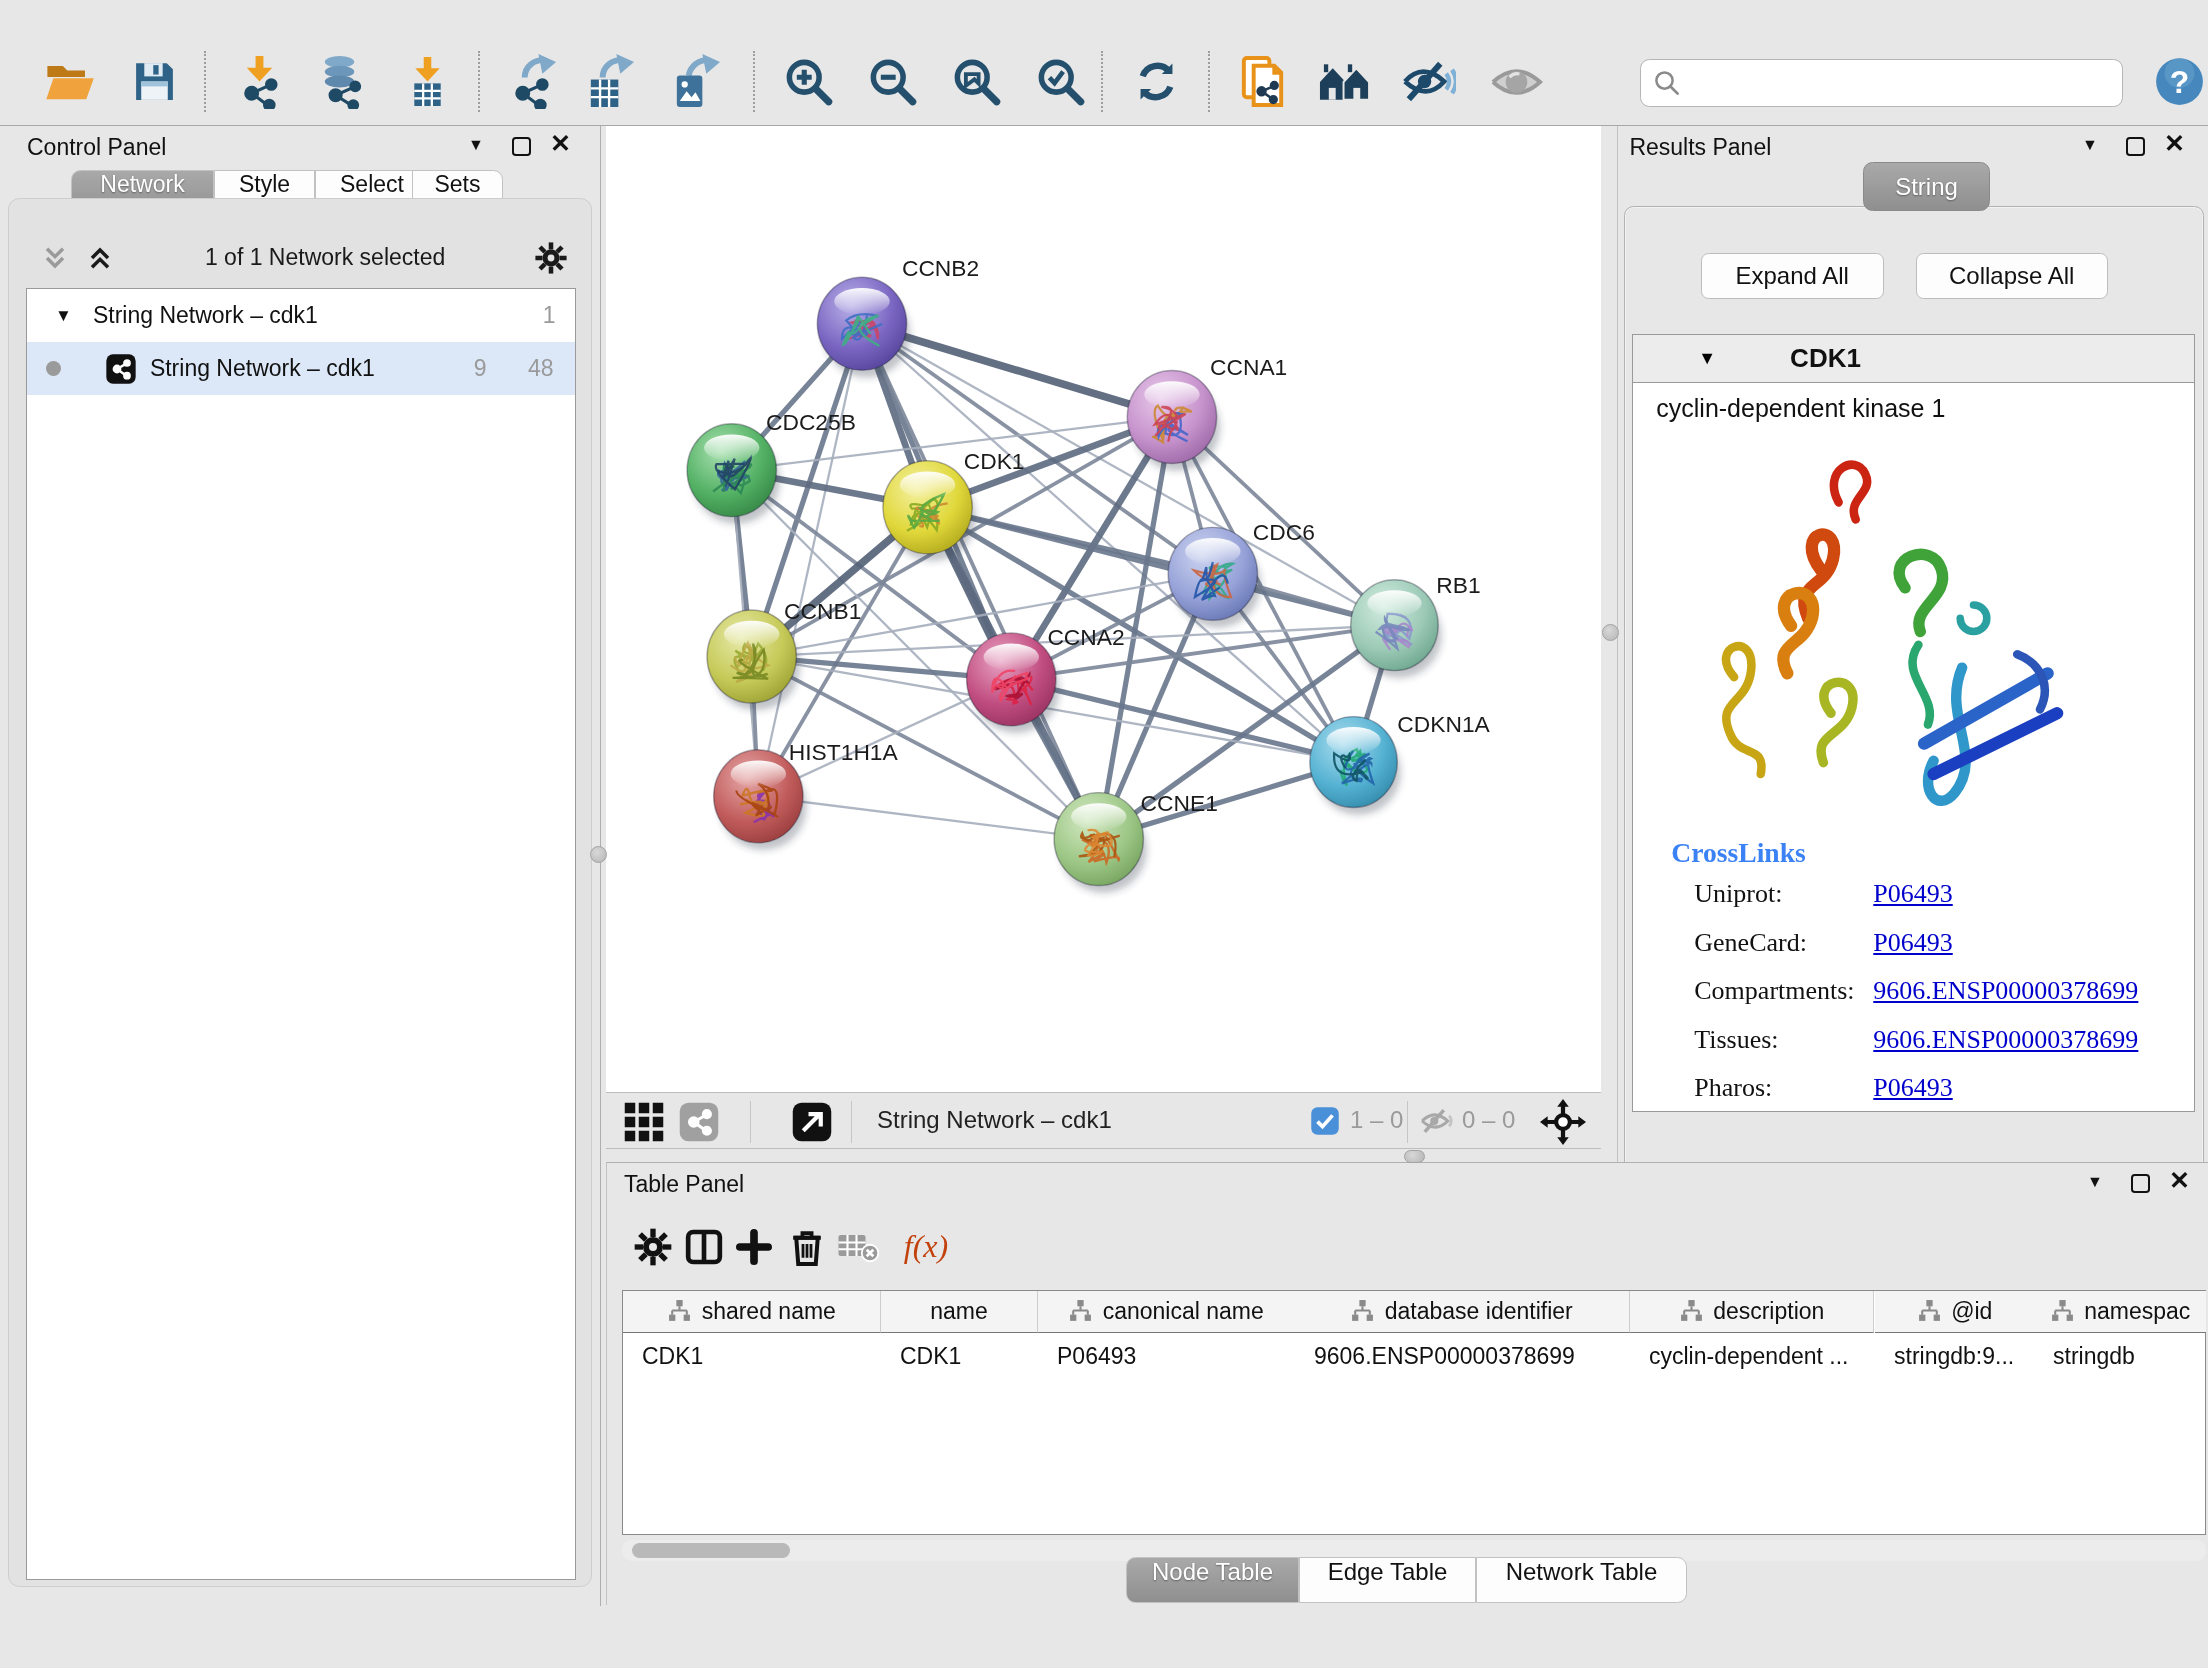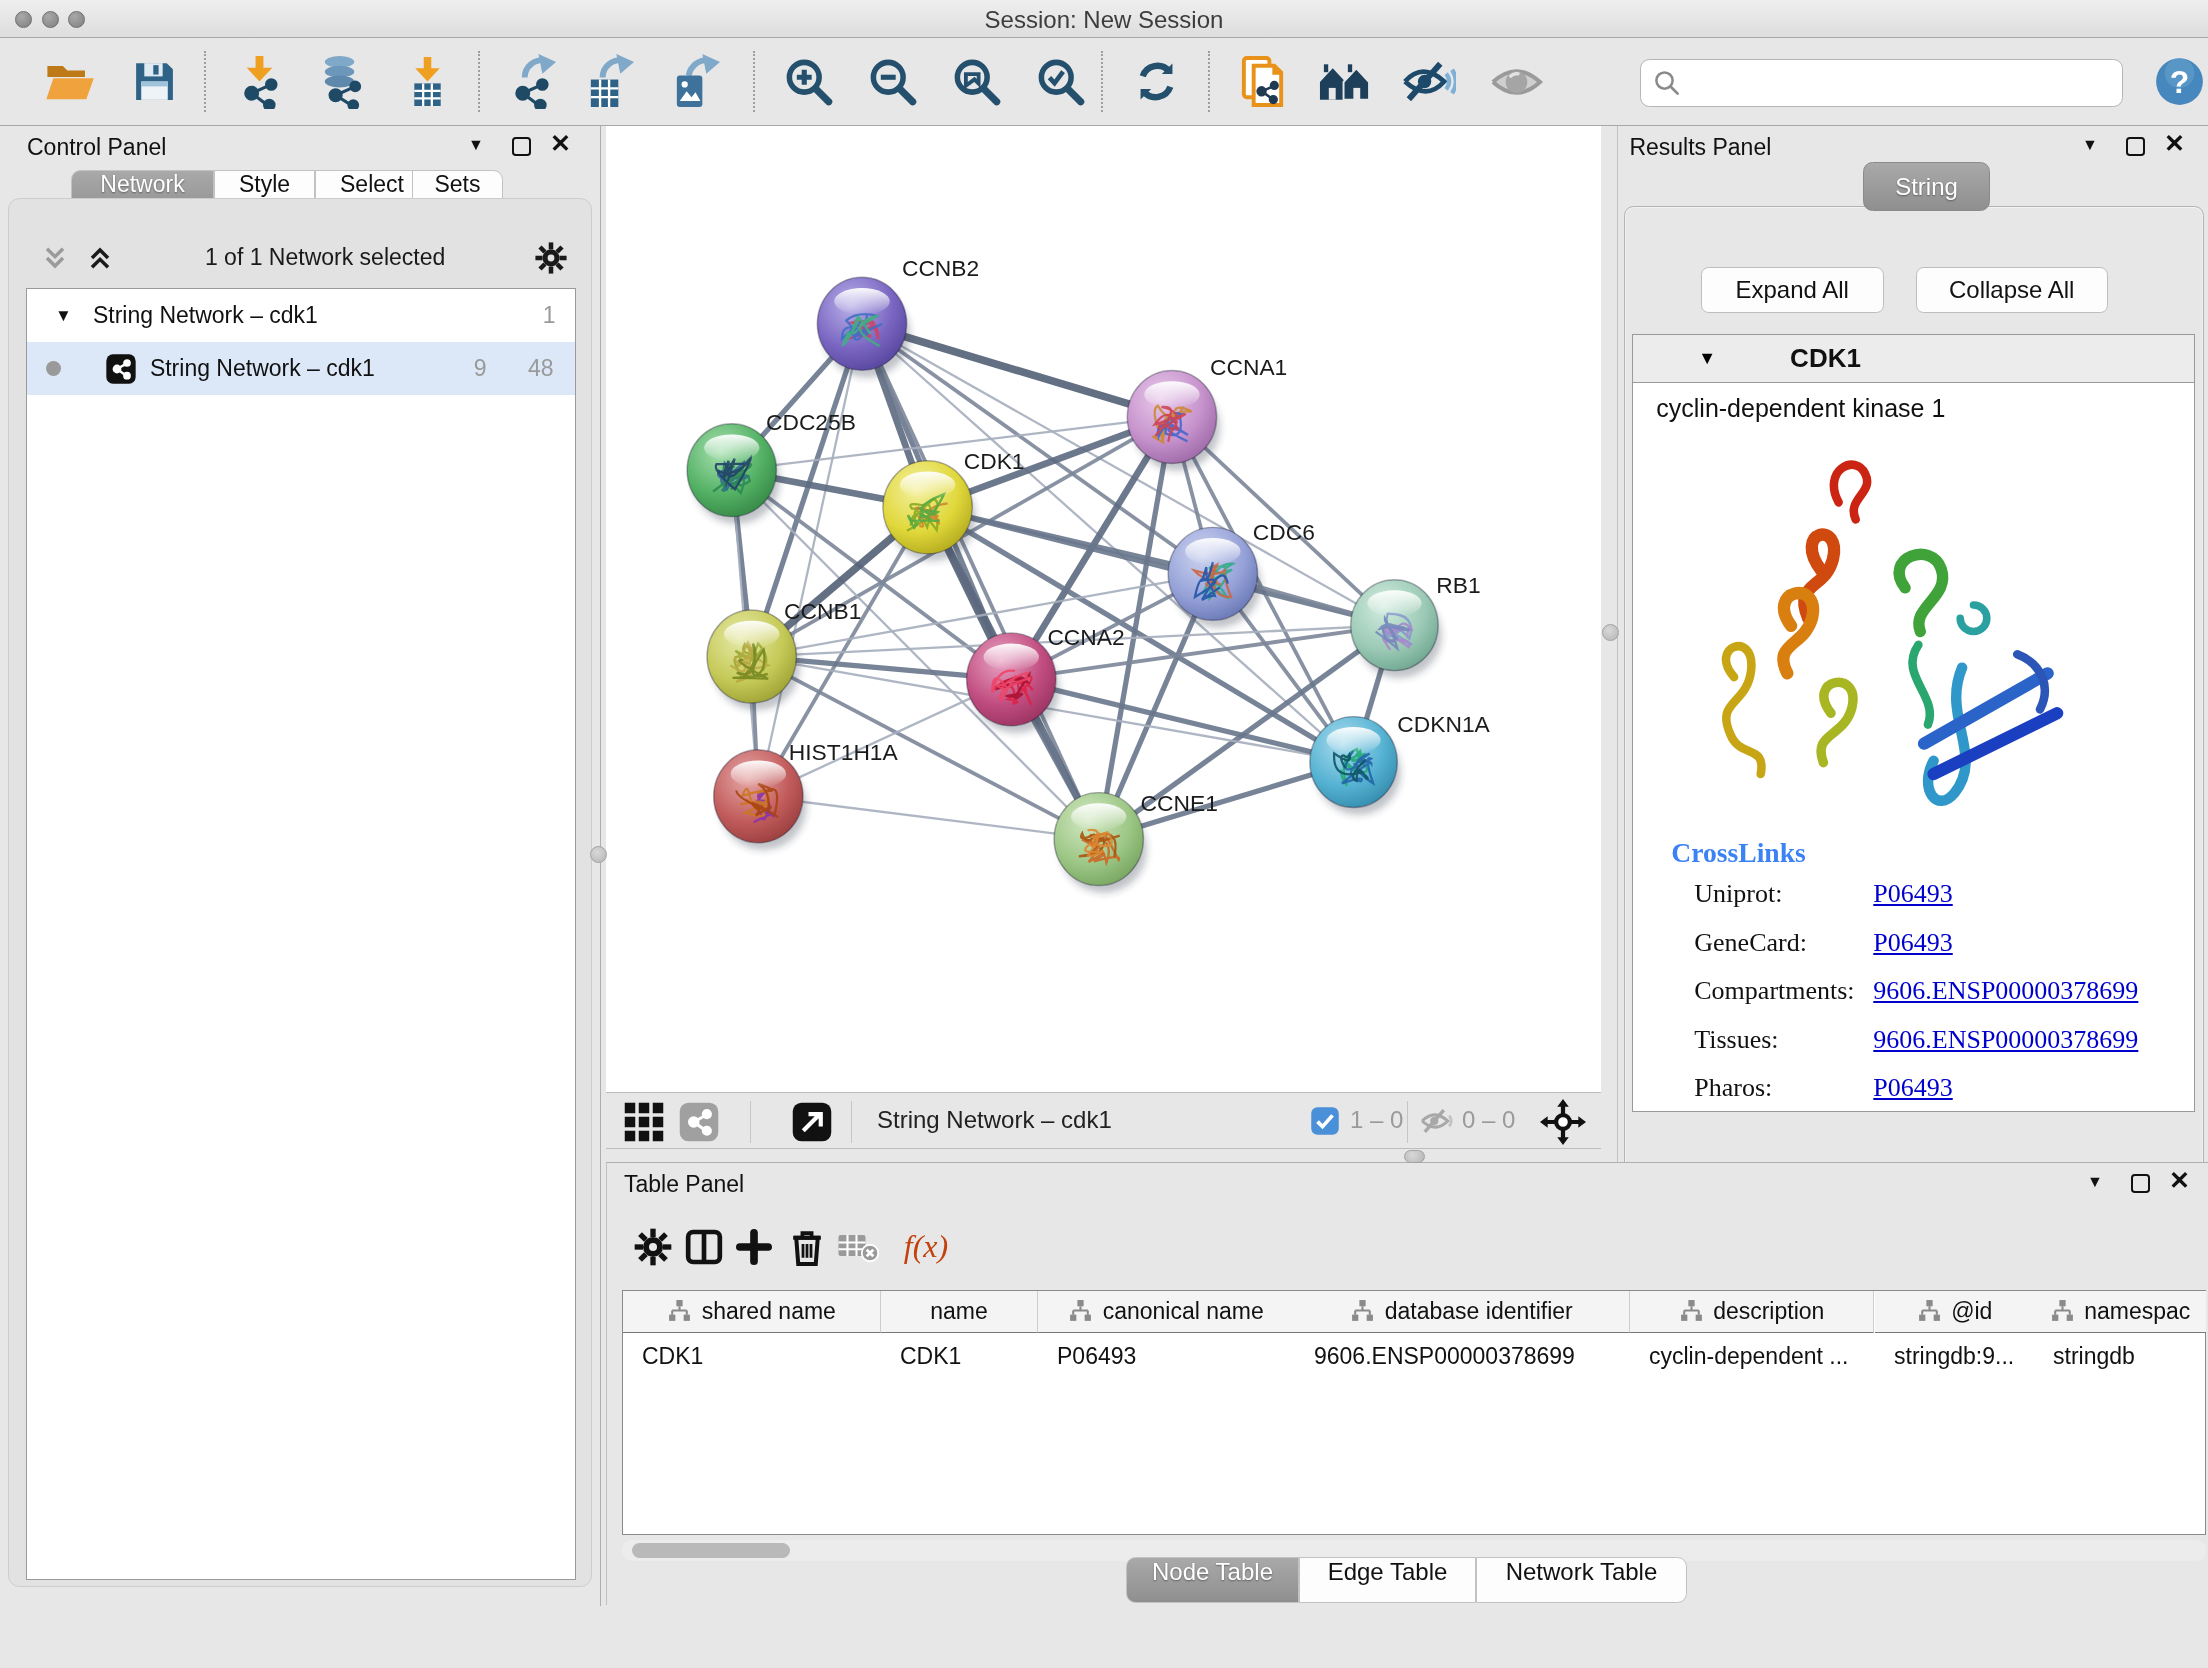--- a/index.html
+++ b/index.html
@@ -68,21 +68,21 @@
   
   .results-panel { position:absolute; left:1617px; top:126px; width:592px; height:1037px;
     background:#e7e7e7; border-left:1px solid #c2c2c2; }
   .rp-outer { position:absolute; left:5.7px; top:80px; width:580px; height:1004px;
     background:#e7e7e7; border:1px solid #b2b2b2; border-radius:9.5px;
     box-shadow:inset 0 0 0 1px #f2f2f2; }
   .rp-tab { position:absolute; left:245px; top:36px; width:127px; height:49px;
     background:linear-gradient(#a9a9a9,#8f8f8f); border:1px solid #8a8a8a; border-radius:9.5px;
     color:#fff; font-size:24px; display:flex; align-items:center; justify-content:center;
     text-shadow:0 1px 1.9px rgba(0,0,0,.4); z-index:3; }
-  .rp-btn { position:absolute; top:60px; height:46px; background:#fdfdfd;
+  .rp-btn { position:absolute; top:46px; height:46px; background:#fdfdfd;
     border:1px solid #bdbdbd; border-radius:7.6px; font-size:24px; color:#111;
     display:flex; align-items:center; justify-content:center; }
   .rp-inner { position:absolute; left:7.6px; top:127px; width:563px; height:778px;
     border:1.9px solid #9a9a9a; background:#fff; }
   .rp-entry-head { position:absolute; left:0; top:0; width:100%; height:48px;
     background:#ececec; border-bottom:1.9px solid #9a9a9a; display:flex; align-items:center; }
   .serif { font-family:"Liberation Serif", serif; }
   .xl-row { position:absolute; left:0; width:100%; height:44px; font-size:26px; }
   .xl-label { position:absolute; left:61px; color:#111; }
   .xl-value { position:absolute; left:240px; color:#0000cc; text-decoration:underline; }
@@ -115,26 +115,20 @@
     border:1px solid #a2a2a2; border-radius:50%; }
 
   svg text { font-family:"Liberation Sans", sans-serif; }
   .nlabel { font-size:24px; fill:#1b1b1b; }
 </style>
 </head>
 <body>
 
 <div id="app">
 
-  <div class="titlebar">
-    <span class="traffic" style="left:15px"></span>
-    <span class="traffic" style="left:42px"></span>
-    <span class="traffic" style="left:68px"></span>
-    <div class="win-title">Session: New Session</div>
-  </div>
 
   <div class="toolbar">
     <div class="tbtn" style="left:41px">
       <svg width="53" height="53" viewBox="0 0 24 24">
         <path d="M2 5h7l2 2h8v3H2z" fill="#bd7a16"></path>
           <path d="M1.5 20l3.2-9.5H23L19.6 20z" fill="#f0a33c"></path>
       </svg>
     </div>
     <div class="tbtn" style="left:126px">
       <svg width="49" height="49" viewBox="0 0 24 24">

